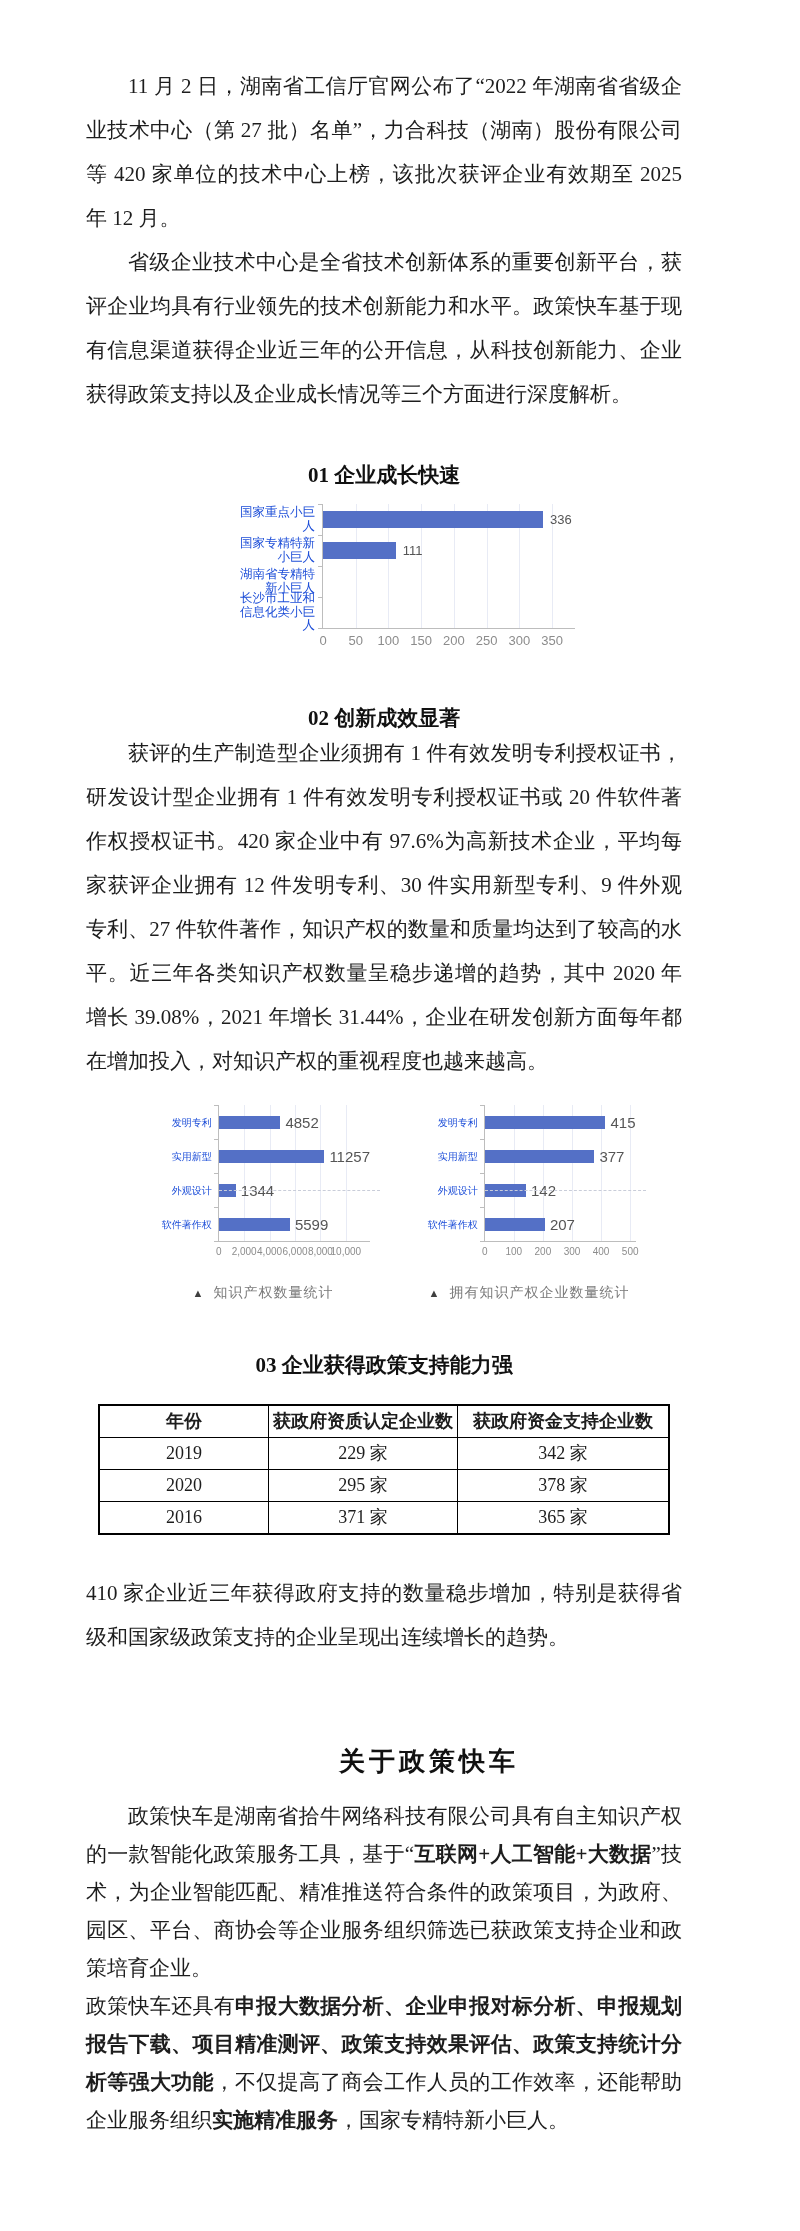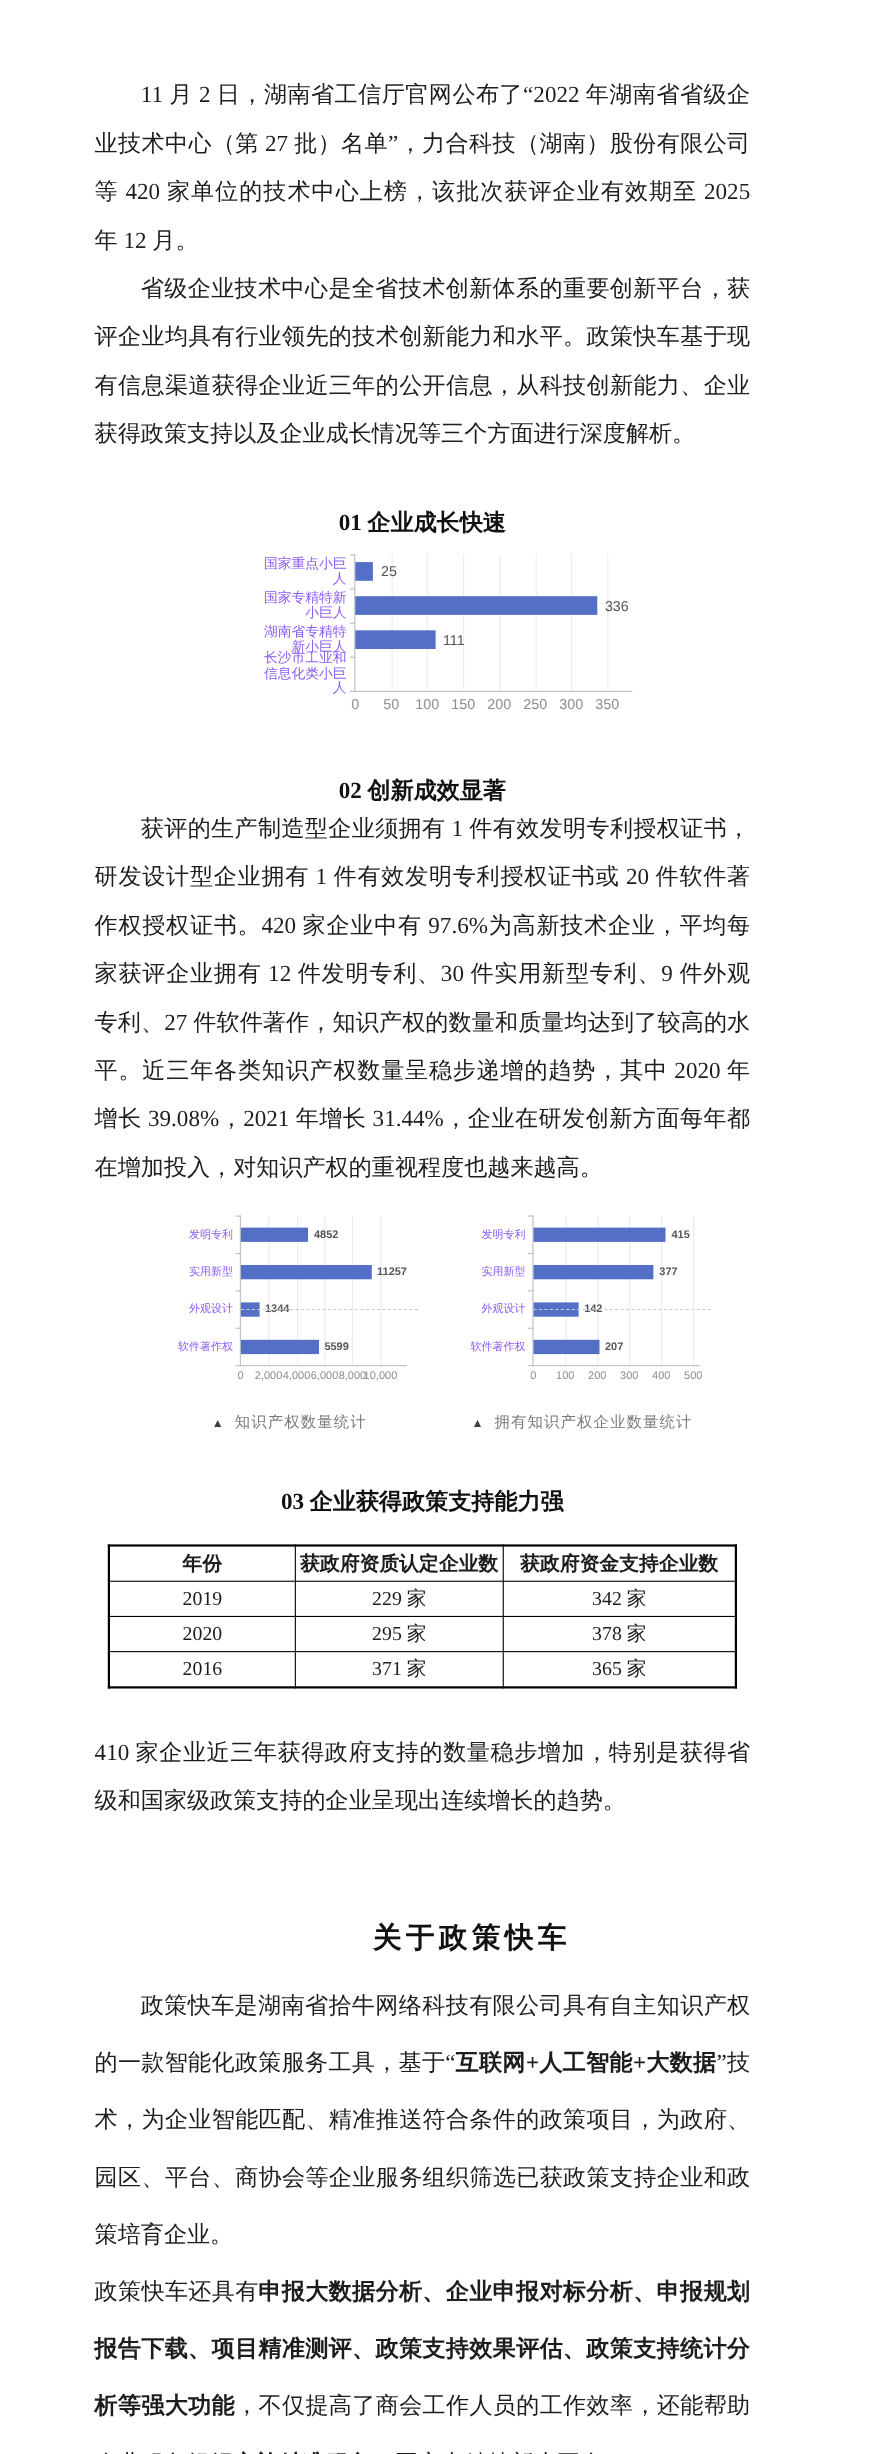--- a/index.html
+++ b/index.html
@@ -5,29 +5,29 @@
   html,body { margin:0; padding:0; background:#ffffff; }
   .page {
     position:relative; width:768px; height:2231px; box-sizing:border-box;
     padding:64px 86px 0 86px; overflow:hidden; background:#fff;
     font-family:"Liberation Serif","DejaVu Serif",serif; color:#1d1d1d;
   }
   .para { margin:0; font-size:21px; line-height:44px; text-align:justify; }
   .indent { text-indent:2em; }
   .sec-heading { margin:46px 0 0 0; text-align:center; font-size:21px; font-weight:bold; line-height:26px; color:#111; }
   .about-heading { margin:88px 0 0 0; text-align:center; font-size:26px; font-weight:bold; letter-spacing:4px; padding-left:90px; color:#111; line-height:30px; }
-  .about-para { margin:0; font-size:21px; line-height:52px; text-align:justify; }
+  .about-para { margin:0; font-size:21px; line-height:38px; text-align:justify; }
   .about-first { margin-top:20px; }
 
   
   .chart { position:relative; }
   .c-body { display:flex; }
   .c-labels { display:flex; flex-direction:column; }
   .c-label { display:flex; align-items:center; justify-content:flex-end; text-align:right;
-             color:#8b5cf6; font-family:"Liberation Sans","DejaVu Sans",sans-serif; }
+             color:#1d4ed8; font-family:"Liberation Sans","DejaVu Sans",sans-serif; }
   .c-plot { position:relative; border-left:1px solid #bdbdbd; border-bottom:1px solid #bdbdbd; }
   .gridline { position:absolute; top:0; bottom:0; width:1px; background:#e8ebf5; }
   .c-row { position:relative; z-index:1; display:flex; align-items:center; }
   .c-row.dashed::before { content:""; position:absolute; left:0; right:-10px; top:50%; border-top:1px dashed #c9cdd9; }
   .c-bar { background:#5470c6; }
   .c-val { font-family:"Liberation Sans","DejaVu Sans",sans-serif; color:#555; white-space:nowrap; }
   .c-axis-label { position:absolute; top:100%; margin-top:5px; transform:translateX(-50%);
                   font-family:"Liberation Sans","DejaVu Sans",sans-serif; color:#8c8c8c; white-space:nowrap; }
   .c-tick { position:absolute; left:-5px; width:5px; height:1px; background:#bdbdbd; }
 
@@ -41,21 +41,21 @@
   .chart-lg .c-axis-label { font-size:13px; }
 
   .charts-row { display:flex; margin:22px 0 0 70px; }
   .mini { width:214px; margin-right:52px; }
   .chart-sm { padding-bottom:20px; }
   .chart-sm .c-labels { width:62px; padding-right:6px; box-sizing:border-box; }
   .chart-sm .c-label { height:34px; font-size:10px; line-height:11px; }
   .chart-sm .c-plot { width:152px; height:136px; }
   .chart-sm .c-row { height:34px; }
   .chart-sm .c-bar { height:13px; }
-  .chart-sm .c-val { margin-left:5px; font-size:10px;font-weight:bold; }
+  .chart-sm .c-val { margin-left:5px; font-size:15px; }
   .chart-sm .c-axis-label { font-size:10px; }
 
   .chart-caption { margin-top:22px; text-align:center; font-size:14px; color:#7a7a7a; letter-spacing:1px; white-space:nowrap; }
   .caption-marker { color:#3f3f3f; font-size:11px; margin-right:9px; }
 
   
   .support-table { margin:26px auto 0 auto; border-collapse:collapse; width:572px;
                    font-size:18px; border:2px solid #000; }
   .support-table th, .support-table td { border:1px solid #000; text-align:center; padding:4px 2px; line-height:23px; }
   .support-table th { font-weight:bold; }
@@ -83,24 +83,20 @@
           <div class="c-label">长沙市工业和信息化类小巨人</div>
         </div>
         <div class="c-plot">
           <div class="gridline" style="left: 12.987%;"></div>
           <div class="gridline" style="left: 25.974%;"></div>
           <div class="gridline" style="left: 38.961%;"></div>
           <div class="gridline" style="left: 51.9481%;"></div>
           <div class="gridline" style="left: 64.9351%;"></div>
           <div class="gridline" style="left: 77.9221%;"></div>
           <div class="gridline" style="left: 90.9091%;"></div>
-          <div class="c-row">
-            <div class="c-bar" style="width: 6.49351%; background: rgb(84, 112, 198);"></div>
-            <span class="c-val">25</span>
-          </div>
           <div class="c-row">
             <div class="c-bar" style="width: 87.2727%; background: rgb(84, 112, 198);"></div>
             <span class="c-val">336</span>
           </div>
           <div class="c-row">
             <div class="c-bar" style="width: 28.8312%; background: rgb(84, 112, 198);"></div>
             <span class="c-val">111</span>
           </div>
           <span class="c-axis-label" style="left: 0%;">0</span>
           <span class="c-axis-label" style="left: 12.987%;">50</span>

